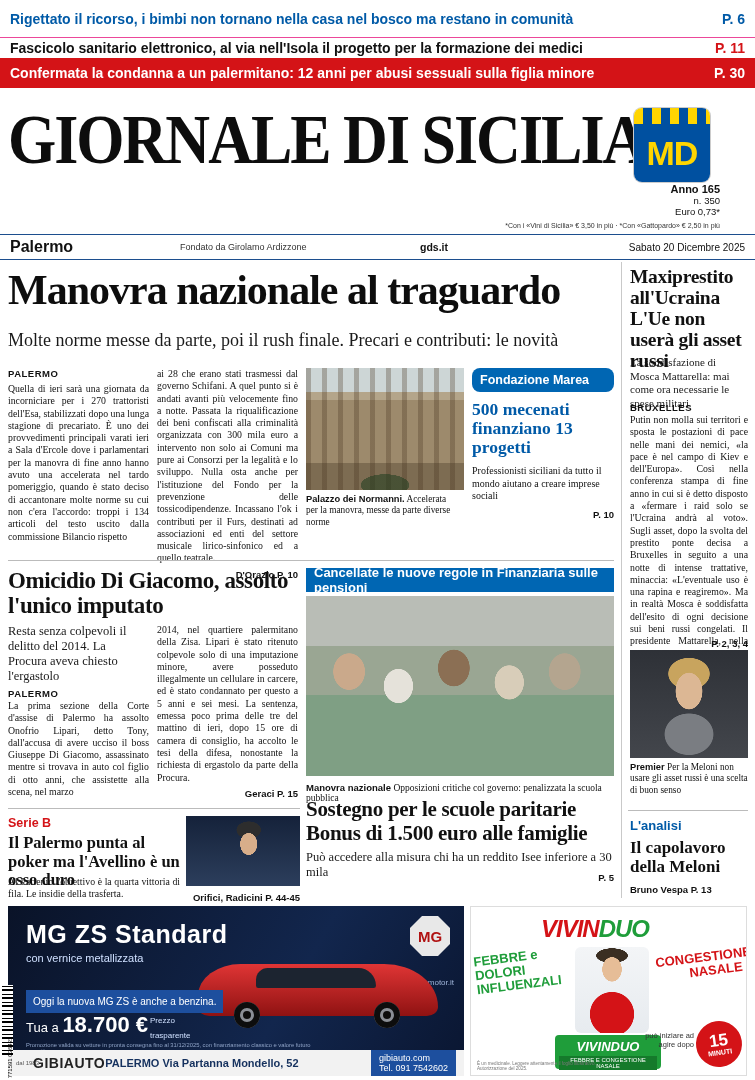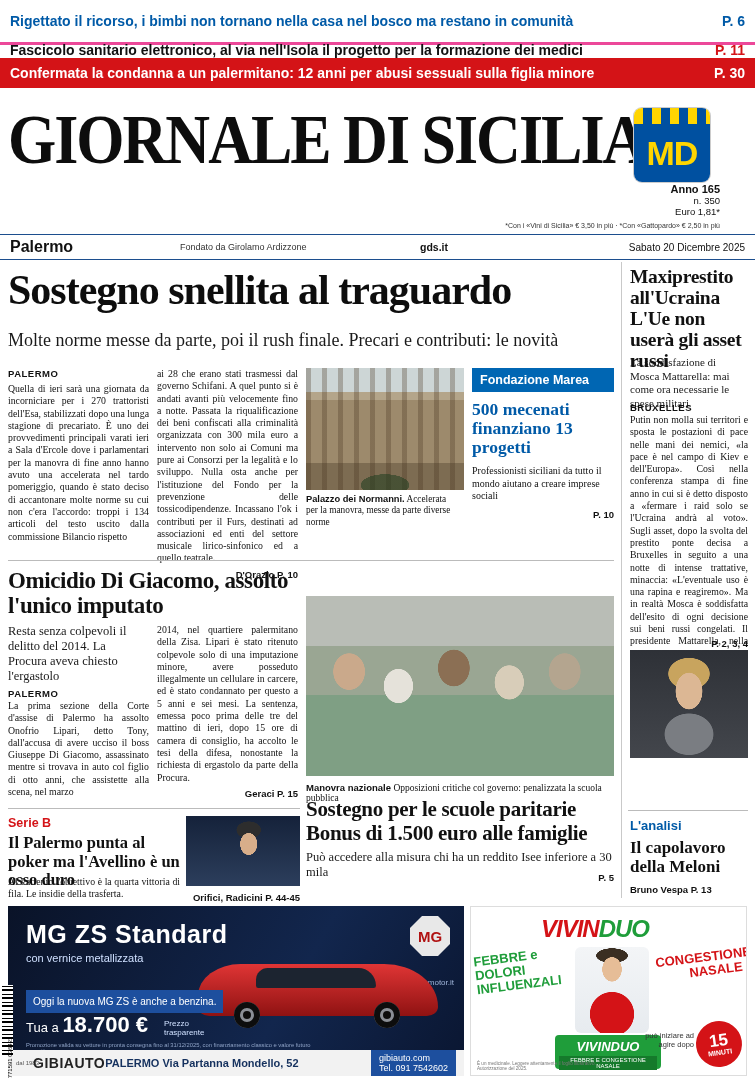--- a/index.html
+++ b/index.html
@@ -4,23 +4,23 @@
 <style>
   * { margin:0; padding:0; box-sizing:border-box; }
   body { background:#e8e8e8; font-family:"Liberation Serif", serif; }
   #page {
     position:relative; width:755px; height:1080px; margin:0 auto;
     background:#ffffff; overflow:hidden; color:#111;
   }
   .abs { position:absolute; }
 
   
-  .teaser { left:0; width:755px; height:45px; display:flex; align-items:center;
+  .teaser { left:0; width:755px; height:38px; display:flex; align-items:center;
             padding:0 10px; font-family:"Liberation Sans",sans-serif; font-weight:bold;
-            font-size:14px; border-bottom:3px solid #ec4899; }
+            font-size:14px; border-bottom:1px solid #ec4899; }
   .teaser .t-text { flex:1; }
   .teaser .t-page { margin-left:10px; }
   #teaser1 { top:0; color:#005aa7; }
   #teaser1 .t-page { color:#005aa7; }
   #teaser2 { top:29px; color:#111; }
   #teaser2 .t-page { color:#d41317; }
   #teaser3 { top:58px; background:#d41317; color:#fff; border-bottom:none; height:30px; }
 
   
   #masthead-title { left:8px; top:100px; width:600px; font-family:"Liberation Serif",serif;
@@ -67,21 +67,21 @@
   #palazzo-photo { left:306px; top:368px; width:158px; height:122px;
       background:
         radial-gradient(40px 18px at 50% 96%, rgba(30,60,30,.55) 0 60%, transparent 61%),
         repeating-linear-gradient(90deg, rgba(70,50,30,.30) 0 5px, transparent 5px 16px),
         linear-gradient(180deg,#cdd6d6 0 20%, #b4a58a 20% 26%, #9d8a6c 26% 78%, #7d6c52 78% 100%); }
   #palazzo-caption { left:306px; top:494px; width:150px; font-size:9.3px; line-height:11.3px; }
   #palazzo-caption .cap-title { font-family:"Liberation Sans",sans-serif; font-weight:bold; }
 
   #fondazione { left:472px; top:368px; width:142px; }
   #fondazione-box { background:#0066b3; color:#fff; font-family:"Liberation Sans",sans-serif;
-      font-weight:bold; font-size:12.5px; padding:5px 8px; }
+      font-weight:bold; font-size:12.5px; padding:5px 8px;border-radius:8px; }
   #fondazione-head { color:#005aa7; font-weight:bold; font-size:17.5px; line-height:19px; margin-top:8px;
       font-family:"Liberation Serif",serif; }
   #fondazione-text { font-size:10px; line-height:12.5px; margin-top:8px; }
   #fondazione-page { font-family:"Liberation Sans",sans-serif; font-weight:bold; font-size:9.5px; text-align:right; margin-top:6px; }
 
   
   #rail-rule { left:621px; top:262px; height:636px; }
   #ukr-head { left:630px; top:266px; width:118px; font-size:19.5px; line-height:21px; font-weight:900;
       font-family:"Liberation Serif",serif; letter-spacing:-.3px; }
   #ukr-standfirst { left:630px; top:356px; width:118px; font-size:11px; line-height:13.5px; color:#1a1a1a; }
@@ -163,21 +163,21 @@
   #mg-car .car-win { position:absolute; left:58px; top:22px; width:120px; height:20px; background:#1c2430;
       border-radius:20px 30px 4px 4px; }
   #mg-car .wheel { position:absolute; top:56px; width:26px; height:26px; background:#0d0d0d; border-radius:50%;
       box-shadow:inset 0 0 0 6px #0d0d0d, inset 0 0 0 9px #8b8f96; }
   #mg-car .w1 { left:36px; } #mg-car .w2 { left:176px; }
   #mg-benzina { position:absolute; left:18px; top:84px; background:#1d4f9e; color:#fff;
       font-family:"Liberation Sans",sans-serif; font-size:10px; padding:6px 7px; }
   #mg-price-row { position:absolute; left:18px; top:106px; color:#fff; font-family:"Liberation Sans",sans-serif; }
   #mg-price-row .lbl { font-size:13px; }
   #mg-price-row .prc { font-size:22px; font-weight:900; }
-  #mg-price-row .note { font-size:8px; color:#cfe0ff; display:inline-block; margin-left:16px; width:60px; line-height:9px; vertical-align:middle; }
+  #mg-price-row .note { font-size:8px; color:#cfe0ff; display:inline-block; margin-left:2px; width:60px; line-height:15px; vertical-align:middle; }
   #mg-fine { position:absolute; left:18px; top:136px; width:300px; color:#8fa3c6; font-size:5.8px; font-family:"Liberation Sans",sans-serif; }
   #mg-dealerbar { position:absolute; left:0; bottom:0; width:456px; height:26px; background:#f2f2f2;
       display:flex; align-items:center; padding:0 8px; }
   #gibi-logo { font-family:"Liberation Sans",sans-serif; font-weight:900; font-size:14px; color:#222; letter-spacing:.5px; }
   #gibi-dal { font-family:"Liberation Sans",sans-serif; font-size:6px; color:#555; margin-right:-6px; }
   #mg-address { font-family:"Liberation Sans",sans-serif; font-weight:bold; font-size:11px; color:#15315e; flex:1; }
   #mg-webbox { background:#1d4f9e; color:#fff; font-family:"Liberation Sans",sans-serif; font-size:9px;
       padding:3px 8px; line-height:10px; text-align:left; }
 
   
@@ -238,32 +238,32 @@
   <div class="abs" id="masthead-title">GIORNALE DI SICILIA</div>
   <div class="abs" id="md-logo">
     <div id="md-awning"></div>
     <div id="md-body">
         <span>MD</span>
       </div>
   </div>
   <div class="abs" id="edition">
     <div class="e1">Anno 165</div>
     <div class="e2">n. 350</div>
-    <div class="e3">Euro 1,81*</div>
+    <div class="e3">Euro 0,73*</div>
   </div>
   <div class="abs" id="edition-foot">*Con i «Vini di Sicilia» € 3,50 in più  ·  *Con «Gattopardo» € 2,50 in più</div>
 
   <div class="abs" id="infobar">
     <span class="city">Palermo</span>
     <span class="founded">Fondato da Girolamo Ardizzone</span>
     <span class="site">gds.it</span>
     <span class="date">Sabato 20 Dicembre 2025</span>
   </div>
 
-  <div class="abs" id="lead-headline">Sostegno snellita al traguardo</div>
+  <div class="abs" id="lead-headline">Manovra nazionale al traguardo</div>
   <div class="abs" id="lead-standfirst">Molte norme messe da parte, poi il rush finale. Precari e contributi: le novità</div>
 
   <div class="abs" id="lead-col1">
     <div class="dateline">PALERMO</div>
     <div class="bodytext">Quella di ieri sarà una giornata da incorniciare per i 270 trattoristi dell'Esa, stabilizzati dopo una lunga stagione di precariato. È uno dei provvedimenti principali varati ieri a Sala d'Ercole dove i parlamentari per la manovra di fine anno hanno avuto una accelerata nel tardo pomeriggio, quando è stato deciso di accantonare molte norme su cui non c'era l'accordo: troppi i 134 articoli del testo uscito dalla commissione Bilancio rispetto</div>
   </div>
   <div class="abs" id="lead-col2">
     <div class="bodytext">ai 28 che erano stati trasmessi dal governo Schifani. A quel punto si è andati avanti più velocemente fino a notte. Passata la riqualificazione dei beni confiscati alla criminalità organizzata con 300 mila euro a intervento non solo ai Comuni ma pure ai Consorzi per la legalità e lo sviluppo. Nulla osta anche per l'istituzione del Fondo per la prevenzione delle tossicodipendenze. Incassano l'ok i contributi per il Furs, destinati ad associazioni ed enti del settore musicale lirico-sinfonico ed a quello teatrale.</div>
     <div class="byline">D'Orazio  P. 10</div>
   </div>
@@ -280,35 +280,39 @@
     <div id="fondazione-page">P. 10</div>
   </div>
 
   <div class="abs vrule" id="rail-rule"></div>
   <div class="abs" id="ukr-standfirst">La soddisfazione di Mosca Mattarella: mai come ora necessarie le spese militari</div>
   <div class="abs" id="ukr-head">Maxiprestito all'Ucraina L'Ue non userà gli asset russi</div>
   <div class="abs dateline" id="ukr-dateline">BRUXELLES</div>
   <div class="abs bodytext" id="ukr-body">Putin non molla sui territori e sposta le postazioni di pace nelle mani dei nemici, «la pace è nel campo di Kiev e dell'Europa». Così nella conferenza stampa di fine anno in cui si è detto disposto a «fermare i raid solo se l'Ucraina andrà al voto». Sugli asset, dopo la svolta del prestito ponte decisa a Bruxelles in seguito a una notte di intense trattative, minaccia: «L'eventuale uso è una rapina e reagiremo». Ma in realtà Mosca è soddisfatta dell'esito di ogni decisione sui beni russi congelati. Il presidente Mattarella, nella cerimonia per lo scambio di auguri al Quirinale, sottolinea «la necessità mai come ora delle spese per la difesa».</div>
   <div class="abs byline" id="ukr-pages">P. 2, 3, 4</div>
   <div class="abs" id="meloni-photo"></div>
+  <div class="abs" id="meloni-caption">
+    <span class="cap-title">Premier</span><span> Per la Meloni non usare gli asset russi è una scelta di buon senso</span>
+  </div>
   <div class="abs hrule" id="rail-hrule"></div>
   <div class="abs" id="analisi-label">L'analisi</div>
   <div class="abs" id="analisi-head">Il capolavoro della Meloni</div>
   <div class="abs byline" id="analisi-byline">Bruno Vespa  P. 13</div>
 
   <div class="abs hrule" id="band-hrule"></div>
   <div class="abs" id="omicidio-head">Omicidio Di Giacomo, assolto l'unico imputato</div>
   <div class="abs" id="omicidio-standfirst">Resta senza colpevoli il delitto del 2014. La Procura aveva chiesto l'ergastolo</div>
   <div class="abs dateline" id="omicidio-dateline">PALERMO</div>
   <div class="abs bodytext" id="omicidio-col1">La prima sezione della Corte d'assise di Palermo ha assolto Onofrio Lipari, detto Tony, dall'accusa di avere ucciso il boss Giuseppe Di Giacomo, assassinato mentre si trovava in auto col figlio di otto anni, che assistette alla scena, nel marzo</div>
   <div class="abs" id="omicidio-col2">
     <div class="bodytext">2014, nel quartiere palermitano della Zisa. Lipari è stato ritenuto colpevole solo di una imputazione minore, avere posseduto illegalmente un cellulare in carcere, ed è stato condannato per questo a 5 anni e sei mesi. La sentenza, emessa poco prima delle tre del mattino di ieri, dopo 15 ore di camera di consiglio, ha accolto le tesi della difesa, nonostante la richiesta di ergastolo da parte della Procura.</div>
     <div class="byline">Geraci  P. 15</div>
   </div>
 
+  <div class="abs" id="pensioni-bar">Cancellate le nuove regole in Finanziaria sulle pensioni</div>
   <div class="abs" id="scuola-photo"></div>
   <div class="abs" id="scuola-caption">
     <span class="cap-title">Manovra nazionale</span><span> Opposizioni critiche col governo: penalizzata la scuola pubblica</span>
   </div>
   <div class="abs" id="scuole-head">Sostegno per le scuole paritarie Bonus di 1.500 euro alle famiglie</div>
   <div class="abs" id="scuole-standfirst">Può accedere alla misura chi ha un reddito Isee inferiore a 30 mila</div>
   <div class="abs byline" id="scuole-page">P. 5</div>
 
   <div class="abs hrule" id="serieb-hrule"></div>
   <div class="abs" id="serieb-label">Serie B</div>

